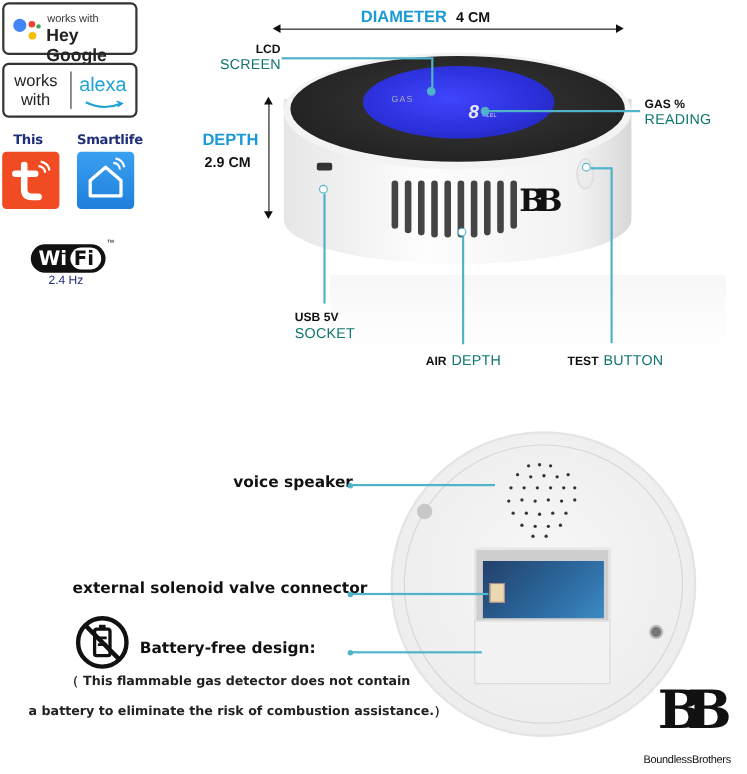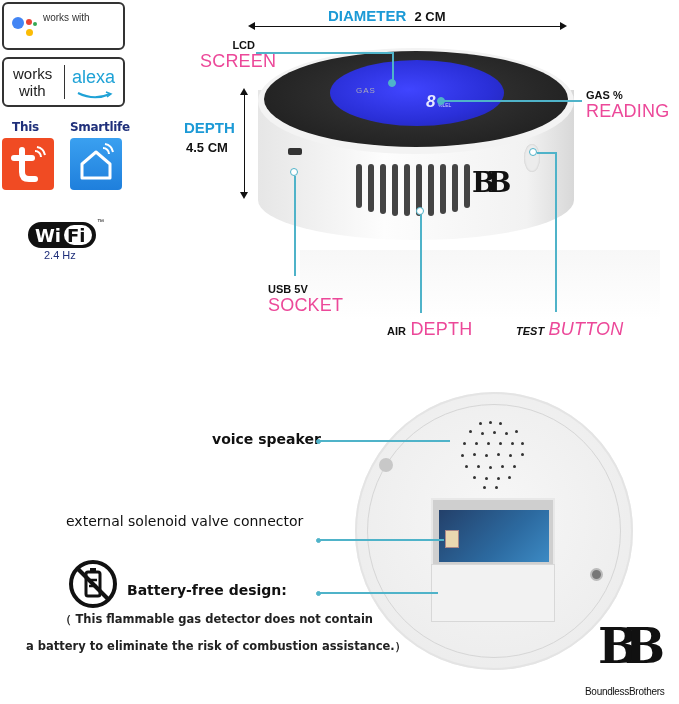--- a/index.html
+++ b/index.html
@@ -7,37 +7,38 @@
   .abs{position:absolute;}
   
   .badge{position:absolute;border:2px solid #333;border-radius:6px;background:#fff;box-sizing:border-box;}
   .g-dot{position:absolute;border-radius:50%;}
   .app-icon{position:absolute;width:52px;height:52px;border-radius:4px;}
   .app-label{position:absolute;font-family:"DejaVu Sans",sans-serif;font-weight:bold;font-size:12px;color:#1f2f7a;letter-spacing:-0.3px;}
   .callout-line{position:absolute;background:#4fb3c9;}
   .callout-dot{position:absolute;width:6px;height:6px;border:1.5px solid #4fb3c9;border-radius:50%;background:#fff;box-sizing:content-box;}
   .callout-dot.filled{background:#4fb3c9;}
   .lbl-bold{font-weight:bold;font-size:11px;color:#111;}
-  .lbl-thin{font-size:18px;color:#ec4899;letter-spacing:0.2px;}
+  .lbl-thin{font-size:13px;color:#0f766e;letter-spacing:0.2px;}
   .lbl-blue{font-weight:bold;color:#1c9ad6;text-align:right;}
   .grille{position:absolute;width:6px;border-radius:3px;background:#444;}
   .hole{position:absolute;width:3px;height:3px;border-radius:50%;background:#333;}
   .txt-sm{font-family:"DejaVu Sans",sans-serif;font-size:13px;color:#111;}
 </style>
 </head>
 <body>
 
 <div class="badge" style="left:2px;top:2px;width:123px;height:48px;">
   <div>
     <div class="g-dot" style="left:8px;top:13px;width:12px;height:12px;background:#4285f4;"></div>
     <div class="g-dot" style="left:22px;top:15px;width:6px;height:6px;background:#ea4335;"></div>
     <div class="g-dot" style="left:22px;top:25px;width:7px;height:7px;background:#fbbc05;"></div>
     <div class="g-dot" style="left:29px;top:18px;width:4px;height:4px;background:#34a853;"></div>
   </div>
   <div class="abs" style="left:39px;top:8px;font-size:10px;color:#333;">works with</div>
+  <div class="abs" style="left:38px;top:20px;font-size:16px;font-weight:bold;color:#222;">Hey Google</div>
 </div>
 
 <div class="badge" style="left:2px;top:57px;width:123px;height:50px;">
   <div class="abs" style="left:9px;top:6px;font-size:15px;color:#222;">works</div>
   <div class="abs" style="left:15px;top:23px;font-size:15px;color:#222;">with</div>
   <div class="abs" style="left:60px;top:6px;width:1px;height:34px;background:#333;"></div>
   <div class="abs" style="left:68px;top:8px;font-size:18px;color:#1fa2d6;">alexa</div>
   <svg class="abs" style="left:72px;top:32px;" width="38" height="10">
       <path d="M2 2 Q18 10 34 3" stroke="#1fa2d6" stroke-width="2" fill="none"></path>
       <path d="M30 1 L35 3 L31 6" stroke="#1fa2d6" stroke-width="1.5" fill="none"></path>
@@ -63,31 +64,31 @@
 <div class="abs" style="left:28px;top:222px;width:68px;height:26px;border:2px solid #111;border-radius:13px;background:#111;box-sizing:border-box;">
   <span class="abs" style="left:5px;top:1px;font-size:18px;font-weight:bold;color:#fff;font-family:'DejaVu Sans',sans-serif;">Wi</span>
   <span class="abs" style="left:34px;top:1px;width:28px;height:20px;border-radius:10px;background:#fff;"></span>
   <span class="abs" style="left:37px;top:1px;font-size:18px;font-weight:bold;color:#111;font-family:'DejaVu Sans',sans-serif;">Fi</span>
 </div>
 <div class="abs" style="left:97px;top:218px;font-size:7px;">™</div>
 <div class="abs" style="left:44px;top:249px;font-size:11px;font-weight:normal;color:#1f2f7a;">2.4 Hz</div>
 
 <div class="abs" style="left:328px;top:7px;font-size:15px;">
   <span class="lbl-blue">DIAMETER</span>
-  <span style="font-weight:bold;font-size:13px;margin-left:4px;">2 CM</span>
+  <span style="font-weight:bold;font-size:13px;margin-left:4px;">4 CM</span>
 </div>
 <div class="abs" style="left:250px;top:26px;width:312px;height:1px;background:#111;"></div>
 <div class="abs" style="left:248px;top:22px;width:0;height:0;border-top:4px solid transparent;border-bottom:4px solid transparent;border-right:7px solid #111;"></div>
 <div class="abs" style="left:560px;top:22px;width:0;height:0;border-top:4px solid transparent;border-bottom:4px solid transparent;border-left:7px solid #111;"></div>
 
 <div class="abs" style="left:244px;top:92px;width:1px;height:102px;background:#111;"></div>
 <div class="abs" style="left:240px;top:88px;border-left:4px solid transparent;border-right:4px solid transparent;border-bottom:7px solid #111;"></div>
 <div class="abs" style="left:240px;top:192px;border-left:4px solid transparent;border-right:4px solid transparent;border-top:7px solid #111;"></div>
 <div class="abs lbl-blue" style="left:184px;top:119px;font-size:15px;">DEPTH</div>
-<div class="abs" style="left:186px;top:140px;font-size:13px;font-weight:bold;">4.5 CM</div>
+<div class="abs" style="left:186px;top:140px;font-size:13px;font-weight:bold;">2.9 CM</div>
 
 <div class="abs" style="left:258px;top:48px;width:316px;height:200px;">
 
   <div class="abs" style="left:0;top:42px;width:316px;height:150px;background:linear-gradient(90deg,#e6e6e6,#fdfdfd 40%,#f2f2f2 85%,#d8d8d8);border-radius:0 0 158px 158px / 0 0 40px 40px;"></div>
 
   <div class="abs" style="left:0;top:0;width:316px;height:106px;border-radius:50%;background:#f3f3f3;"></div>
   <div class="abs" style="left:6px;top:3px;width:304px;height:96px;border-radius:50%;background:radial-gradient(ellipse at 50% 45%,#3a3a3a,#1a1a1a);"></div>
   <div class="abs" style="left:72px;top:12px;width:174px;height:66px;border-radius:50%;background:radial-gradient(ellipse at 45% 45%,#4045ff,#2a2fd8 60%,#1f22a8);"></div>
   <div class="abs" style="left:98px;top:38px;font-size:8px;color:#aab;letter-spacing:1px;">GAS</div>
   <div class="abs" style="left:168px;top:44px;font-size:17px;font-style:italic;font-weight:bold;color:#e6e8ff;">8</div>
@@ -138,21 +139,21 @@
 <div class="callout-dot" style="left:416px;top:207px;"></div>
 <div class="callout-line" style="left:420px;top:215px;width:1.5px;height:98px;"></div>
 <div class="abs" style="left:387px;top:319px;">
   <span class="lbl-bold">AIR</span>
   <span class="lbl-thin">DEPTH</span>
 </div>
 
 <div class="callout-dot" style="left:529px;top:148px;"></div>
 <div class="callout-line" style="left:537px;top:152px;width:19px;height:1.5px;"></div>
 <div class="callout-line" style="left:555px;top:152px;width:1.5px;height:160px;"></div>
-<div class="abs" style="left:516px;top:319px;font-style:italic;">
+<div class="abs" style="left:516px;top:319px;">
   <span class="lbl-bold">TEST</span>
   <span class="lbl-thin">BUTTON</span>
 </div>
 
 <div class="abs" style="left:355px;top:392px;width:278px;height:278px;border-radius:50%;background:radial-gradient(circle at 50% 45%,#f7f7f7,#ececec 80%,#dcdcdc);box-shadow:0 0 0 2px #e4e4e4 inset;">
   <div class="abs" style="left:12px;top:12px;width:252px;height:252px;border-radius:50%;border:1px solid #d6d6d6;"></div>
   <div class="abs" style="left:24px;top:66px;width:14px;height:14px;border-radius:50%;background:#c8c8c8;"></div>
   <div class="abs" style="left:235px;top:176px;width:9px;height:9px;border-radius:50%;background:#777;border:2px solid #bbb;"></div>
 
   <div>
@@ -192,21 +193,21 @@
   <div class="abs" style="left:76px;top:106px;width:120px;height:64px;background:#cfcfcf;border:2px solid #e8e8e8;"></div>
   <div class="abs" style="left:84px;top:118px;width:110px;height:52px;background:linear-gradient(135deg,#23406a,#2c6aa0 60%,#3c8ac4);"></div>
   <div class="abs" style="left:90px;top:138px;width:12px;height:16px;background:#e9d8b0;border:1px solid #a88;"></div>
   <div class="abs" style="left:76px;top:172px;width:122px;height:56px;background:#f2f2f2;border:1px solid #d8d8d8;"></div>
 </div>
 
 <div class="abs txt-sm" style="left:212px;top:431px;font-weight:bold;font-size:14px;">voice speaker</div>
 <div class="callout-dot filled" style="left:316px;top:439px;width:3px;height:3px;"></div>
 <div class="callout-line" style="left:320px;top:440px;width:130px;height:1.5px;"></div>
 
-<div class="abs txt-sm" style="left:66px;top:513px;font-weight:normal;font-size:14px;">external solenoid valve connector</div>
+<div class="abs txt-sm" style="left:66px;top:527px;font-weight:bold;font-size:14px;">external solenoid valve connector</div>
 <div class="callout-dot filled" style="left:316px;top:538px;width:3px;height:3px;"></div>
 <div class="callout-line" style="left:320px;top:539px;width:124px;height:1.5px;"></div>
 
 <svg class="abs" style="left:67px;top:558px;" width="52" height="52" viewBox="0 0 52 52">
   <circle cx="26" cy="26" r="22" stroke="#111" stroke-width="4" fill="none"></circle>
   <rect x="19" y="14" width="14" height="24" rx="2" stroke="#111" stroke-width="3" fill="none"></rect>
   <rect x="23" y="10" width="6" height="4" fill="#111"></rect>
   <line x1="22" y1="22" x2="30" y2="22" stroke="#111" stroke-width="2.5"></line>
   <line x1="22" y1="28" x2="30" y2="28" stroke="#111" stroke-width="2.5"></line>
   <line x1="11" y1="11" x2="41" y2="41" stroke="#111" stroke-width="4"></line>

